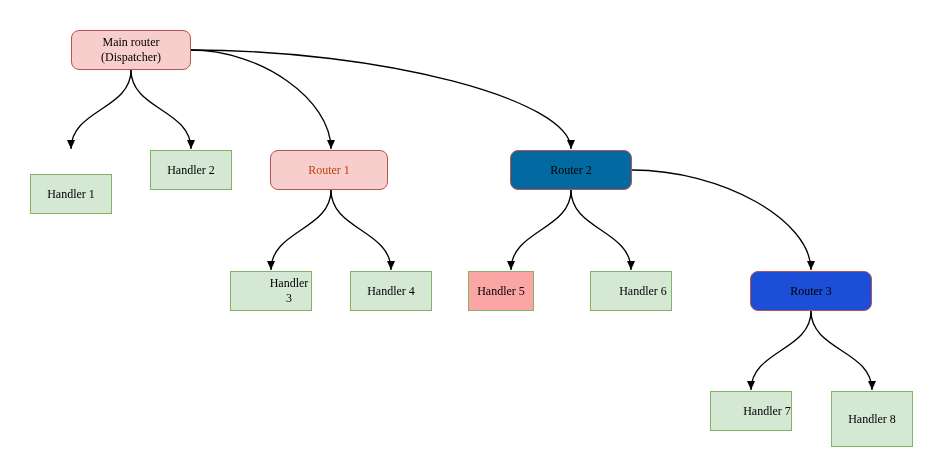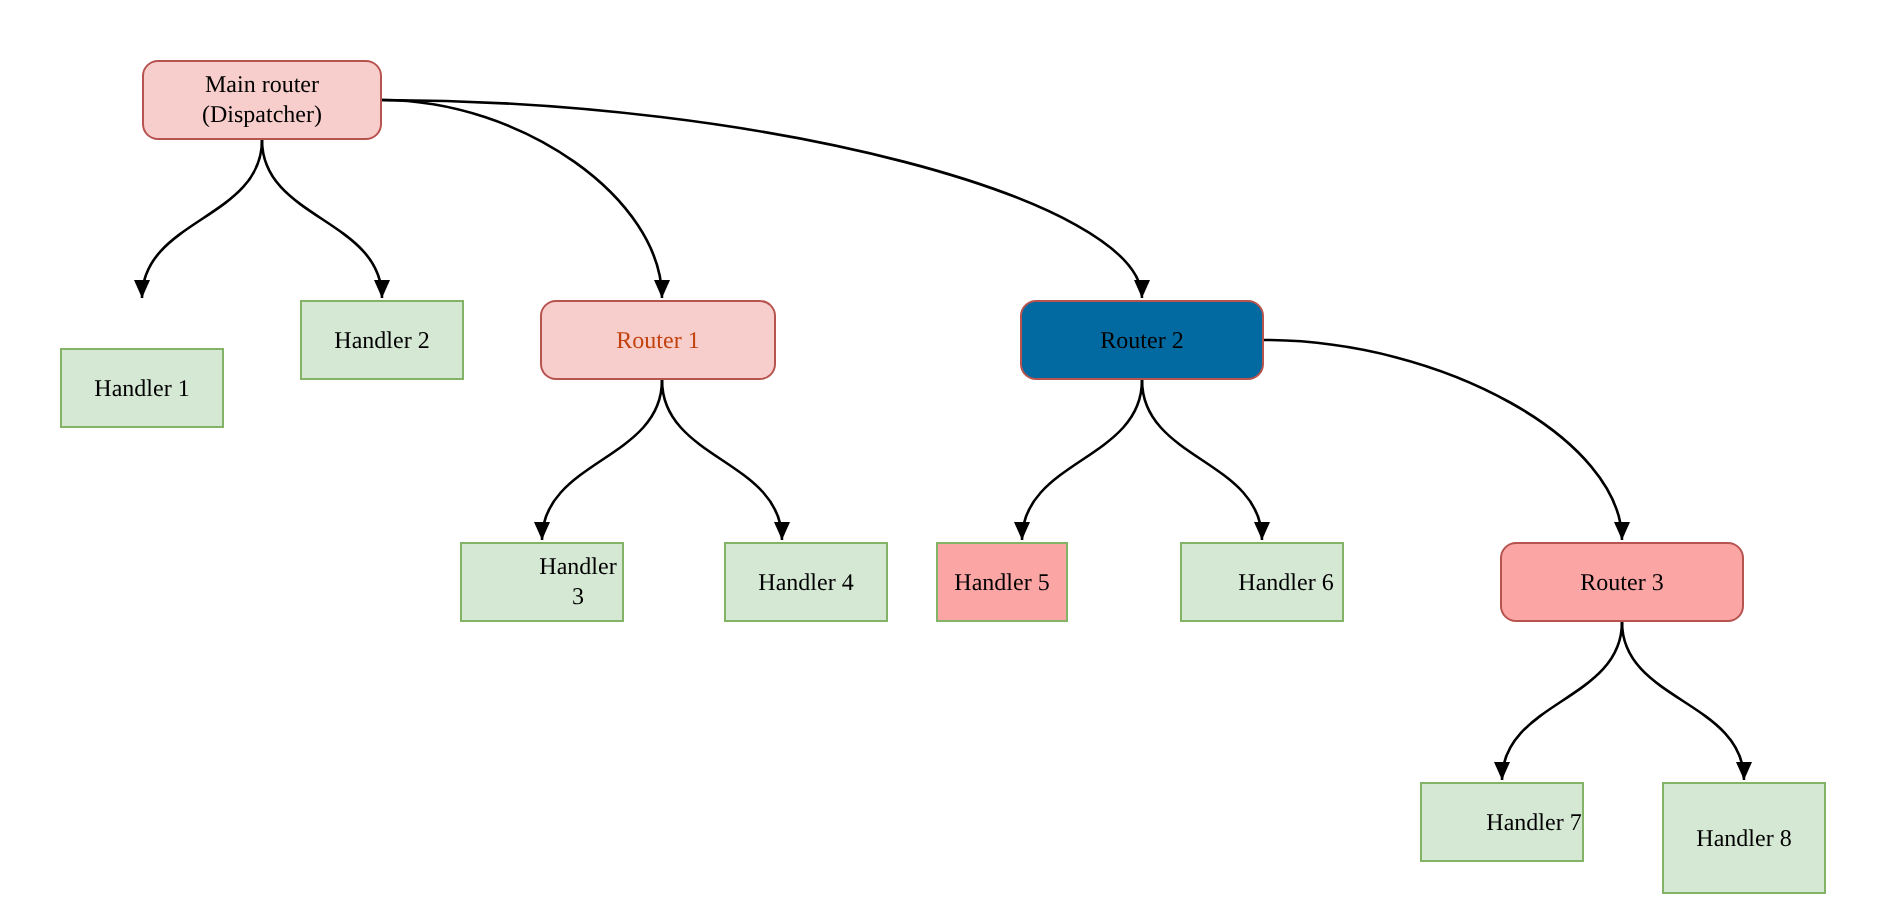--- a/index.html
+++ b/index.html
@@ -62,20 +62,20 @@
       </g>
   </svg>
   <div id="node-layer">
       <div class="node router" style="left: 71px; top: 30px; width: 120px; height: 40px; background: rgb(248, 206, 204); border-color: rgb(184, 84, 80); color: rgb(0, 0, 0);">Main router
 (Dispatcher)</div>
       <div class="node handler" style="left: 30px; top: 150px; width: 82px; height: 40px; background: rgb(213, 232, 212); border-color: rgb(130, 179, 102); color: rgb(0, 0, 0); margin-top: 24px;">Handler 1</div>
       <div class="node handler" style="left: 150px; top: 150px; width: 82px; height: 40px; background: rgb(213, 232, 212); border-color: rgb(130, 179, 102); color: rgb(0, 0, 0);">Handler 2</div>
       <div class="node router" style="left: 270px; top: 150px; width: 118px; height: 40px; background: rgb(248, 206, 204); border-color: rgb(184, 84, 80); color: #c2410c;">Router 1</div>
       <div class="node router" style="left: 510px; top: 150px; width: 122px; height: 40px; background: #0369a1; border-color: rgb(184, 84, 80); color: rgb(0, 0, 0);">Router 2</div>
       <div class="node handler" style="left: 230px; top: 271px; width: 82px; height: 40px; background: rgb(213, 232, 212); border-color: rgb(130, 179, 102); color: rgb(0, 0, 0); padding-left: 36px;">Handler 3</div>
-      <div class="node handler" style="left: 350px; top: 271px; width: 82px; height: 40px; background: rgb(213, 232, 212); border-color: rgb(130, 179, 102); color: rgb(0, 0, 0); margin-left: 12px;">Handler 4</div>
+      <div class="node handler" style="left: 350px; top: 271px; width: 82px; height: 40px; background: rgb(213, 232, 212); border-color: rgb(130, 179, 102); color: rgb(0, 0, 0);">Handler 4</div>
       <div class="node handler" style="left: 468px; top: 271px; width: 66px; height: 40px; background: #fca5a5; border-color: rgb(130, 179, 102); color: rgb(0, 0, 0);">Handler 5</div>
       <div class="node handler" style="left: 590px; top: 271px; width: 82px; height: 40px; background: rgb(213, 232, 212); border-color: rgb(130, 179, 102); color: rgb(0, 0, 0); padding-left: 24px;">Handler 6</div>
-      <div class="node router" style="left: 750px; top: 271px; width: 122px; height: 40px; background: #fca5a5; border-color: rgb(184, 84, 80); color: rgb(0, 0, 0);">Router 3</div>
+      <div class="node router" style="left: 750px; top: 271px; width: 122px; height: 40px; background: #1d4ed8; border-color: rgb(184, 84, 80); color: rgb(0, 0, 0);">Router 3</div>
       <div class="node handler" style="left: 710px; top: 391px; width: 82px; height: 40px; background: rgb(213, 232, 212); border-color: rgb(130, 179, 102); color: rgb(0, 0, 0); padding-left: 32px;">Handler 7</div>
       <div class="node handler" style="left: 831px; top: 391px; width: 82px; height: 56px; background: rgb(213, 232, 212); border-color: rgb(130, 179, 102); color: rgb(0, 0, 0);">Handler 8</div>
     </div>
 </div>
 
 </body></html>

